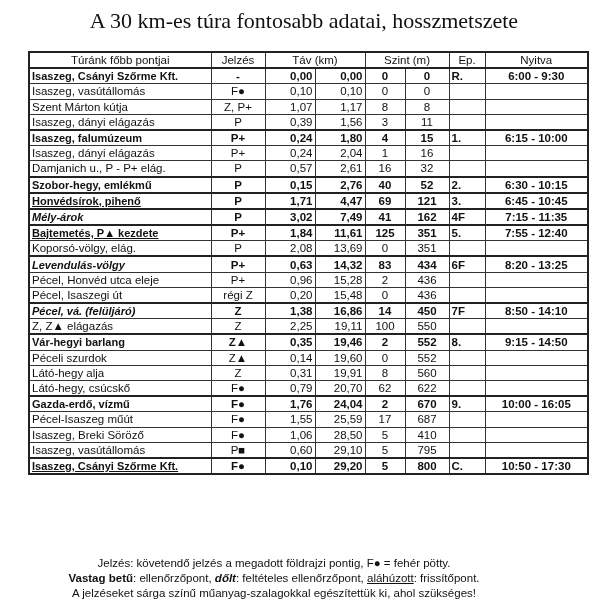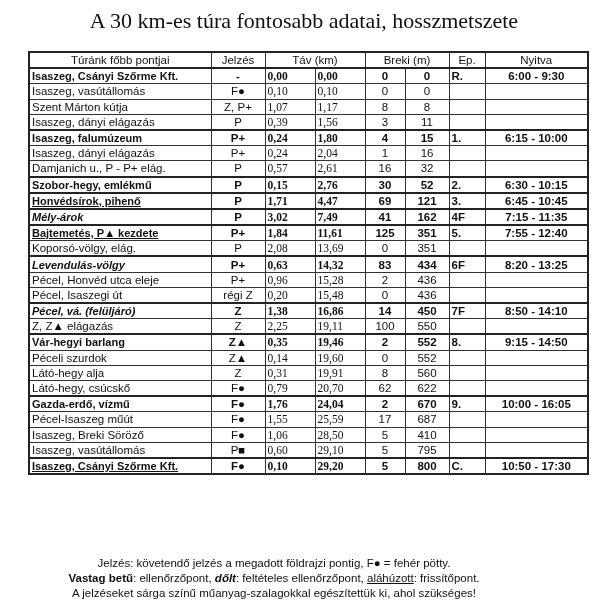--- a/index.html
+++ b/index.html
@@ -3,21 +3,21 @@
 <meta charset="utf-8">
 <style>
   html, body { margin:0; padding:0; background:#ffffff; }
   body { width:600px; height:608px; position:relative; overflow:hidden; font-family:"Liberation Sans", sans-serif; color:#111; }
   .title { position:absolute; top:8px; left:4px; width:600px; text-align:center; font-family:"Liberation Serif", serif; font-size:22px; color:#111; }
   table.tour { position:absolute; top:51px; left:28px; width:559px; border-collapse:collapse; border:2px solid #222; font-size:11.5px; table-layout:fixed;padding-left:6px; }
   table.tour th, table.tour td { border:1px solid #333; padding:0 2px; height:14.2px; line-height:14px; white-space:nowrap; overflow:hidden; }
   table.tour th { font-weight:normal; font-size:11.5px; text-align:center; border-bottom:2px solid #222; }
   td.name { text-align:left; padding-left:4px; }
   td.c { text-align:center; }
-  td.num { text-align:left; padding-right:6px;font-family:Liberation Serif, serif; }
+  td.num { text-align:right; padding-right:6px; }
   tr.bold td { font-weight:bold; }
   tr.bold td.name { font-size:11px; }
   td.name.italic { font-style:italic; }
   td.name.under span { text-decoration:underline; }
   tr.bold td { border-top:2px solid #222; }
   col.c1 { width:182px; } col.c2 { width:54px; } col.c3 { width:50px; } col.c4 { width:50px; }
   col.c5 { width:40px; } col.c6 { width:44px; } col.c7 { width:36px; } col.c8 { width:103px; }
   td.c7, td.c8 { text-align:center; }
   td.c7 { text-align:left; padding-left:8px; }
   .footer { position:absolute; top:556px; left:0; width:548px; text-align:center; font-size:11.5px; line-height:15px; }
@@ -39,21 +39,21 @@
       <col class="c5">
       <col class="c6">
       <col class="c7">
       <col class="c8">
   </colgroup>
   <thead>
     <tr>
       <th>Túránk főbb pontjai</th>
       <th>Jelzés</th>
       <th colspan="2">Táv (km)</th>
-      <th colspan="2">Breki (m)</th>
+      <th colspan="2">Szint (m)</th>
       <th style="text-align:center;">Ep.</th>
       <th>Nyitva</th>
     </tr>
   </thead>
   <tbody id="tbody">
       <tr class="bold">
         <td class="name"><span>Isaszeg, Csányi Szőrme Kft.</span></td>
         <td class="c">-</td>
         <td class="num">0,00</td>
         <td class="num">0,00</td>
@@ -120,21 +120,21 @@
         <td class="c">16</td>
         <td class="c">32</td>
         <td class="c7"></td>
         <td class="c8"></td>
       </tr>
       <tr class="bold">
         <td class="name"><span>Szobor-hegy, emlékmű</span></td>
         <td class="c">P</td>
         <td class="num">0,15</td>
         <td class="num">2,76</td>
-        <td class="c">30</td>
+        <td class="c">40</td>
         <td class="c">52</td>
         <td class="c7">2.</td>
         <td class="c8">6:30 - 10:15</td>
       </tr>
       <tr class="bold">
         <td class="name under"><span>Honvédsírok, pihenő</span></td>
         <td class="c">P</td>
         <td class="num">1,71</td>
         <td class="num">4,47</td>
         <td class="c">69</td>

